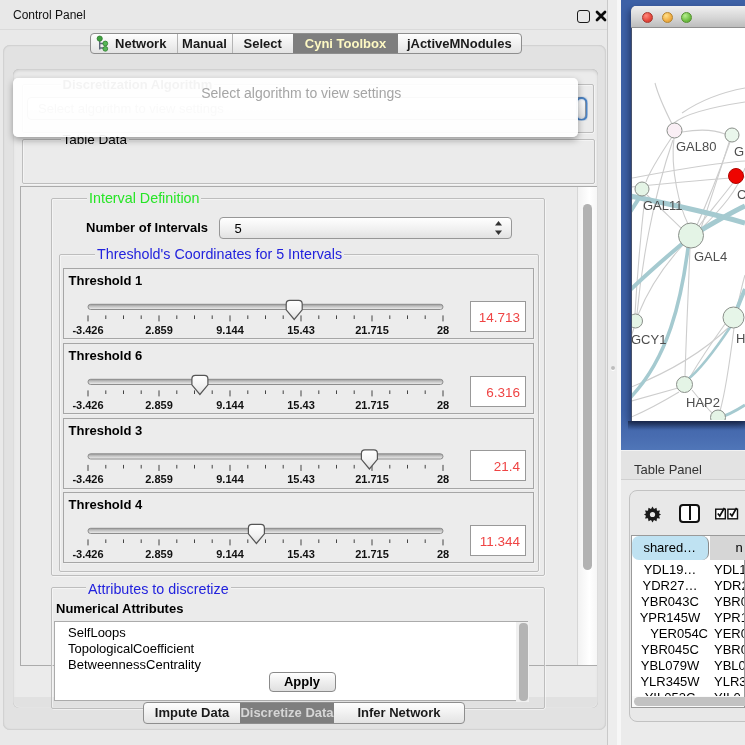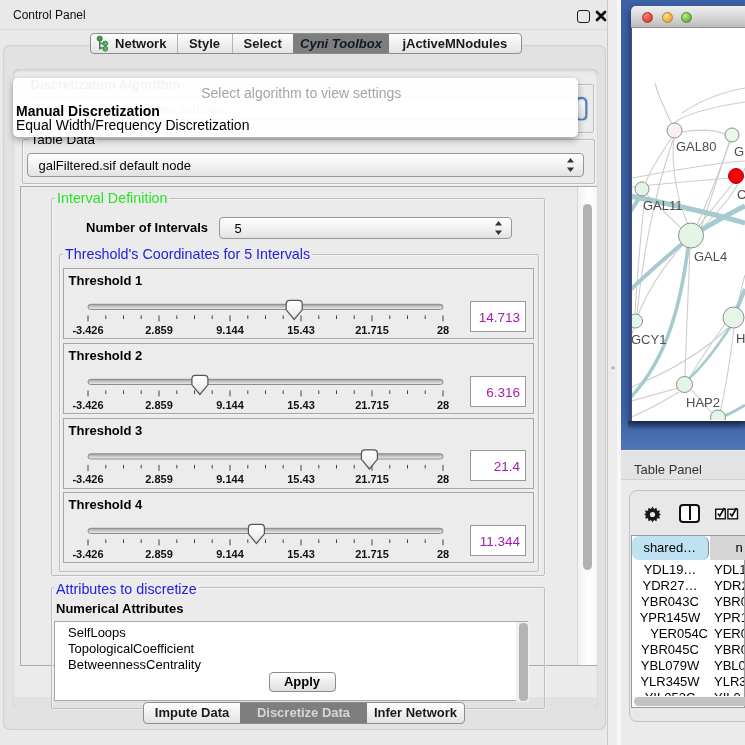--- a/index.html
+++ b/index.html
@@ -3,23 +3,23 @@
 <style>
 html,body{margin:0;padding:0;}
 #root{position:relative;width:745px;height:745px;font-family:"Liberation Sans",sans-serif;font-size:13px;background:#e9e9e9;overflow:hidden;-webkit-font-smoothing:antialiased;}
 svg text{-webkit-font-smoothing:antialiased;}
 .abs{position:absolute;}
 .b13{font-weight:bold;font-size:13px;color:#000;}
 .combo{background:linear-gradient(#ffffff,#efefef 60%,#e2e2e2);border:1px solid #979797;border-radius:4px;box-sizing:border-box;}
 .combo .ar{position:absolute;right:8px;top:50%;width:9px;height:16px;margin-top:-8px;}
 .ar svg{display:block}
 .gbox{border:1px solid #bdbdbd;border-radius:2px;box-shadow:0.5px 0.5px 0 #fdfdfd, inset 0.5px 0.5px 0 #fdfdfd;}
-.gtitle{position:absolute;top:-7px;background:#ebebeb;padding:0 2px;line-height:13px;font-size:13px;}
+.gtitle{position:absolute;top:-7px;background:#ebebeb;padding:0 2px;line-height:13px;font-size:13px;margin-left:32px;}
 .tpanel{border:1px solid #a6a6a6;background:#ececec;box-shadow:0.5px 0.5px 0 #f8f8f8;}
-.vbox{width:55.5px;height:31px;background:#fff;border:1px solid #999;box-sizing:border-box;text-align:right;padding-right:4.5px;line-height:32px;font-size:13.5px;color:#a21caf;}
+.vbox{width:55.5px;height:31px;background:#fff;border:1px solid #999;box-sizing:border-box;text-align:right;padding-right:4.5px;line-height:32px;font-size:13.5px;color:#ef4444;}
 .tabbar{display:flex;flex-wrap:nowrap;}
 .seg{height:100%;line-height:19px;text-align:center;font-weight:bold;color:#1a1a1a;font-size:13px;box-sizing:border-box;flex:none;}
 .trow{font-size:13px;color:#000;}
 </style></head>
 <body>
 <div id="root">
 <svg width="0" height="0" style="position:absolute;">
 <defs>
 <linearGradient id="thumbg" x1="0" y1="0" x2="0" y2="1">
  <stop offset="0" stop-color="#ffffff"></stop>
@@ -44,51 +44,42 @@
     </svg>
 
 <div class="abs" style="left:2.5px;top:45px;width:603px;height:685px;background:#e2e2e2;border-radius:7px;box-shadow:inset 0 0 2px rgba(0,0,0,0.25);"></div>
 
 <div class="abs" style="left:13px;top:69px;width:585px;height:639px;background:#ebebeb;border-radius:6px;box-shadow:inset 0 2px 3px rgba(0,0,0,0.10), inset 0 0 1px rgba(0,0,0,0.25);"></div>
 
 <div class="abs" style="left:14px;top:697px;width:583px;height:10px;background:#e1e1e1;border-radius:0 0 6px 6px;"></div>
 
 <div class="abs tabbar" style="left:90px;top:33px;width:431.5px;height:20.5px;background:linear-gradient(#fefefe,#f2f2f2 45%,#e3e3e3);border:1px solid #8e8e8e;border-radius:4px;box-sizing:border-box;overflow:hidden;">
   <div class="seg" style="width:85.5px;padding-left:14px;">Network</div>
-  <div class="seg" style="width:55px;border-left:1px solid #b4b4b4;">Style</div>
+  <div class="seg" style="width:55px;border-left:1px solid #b4b4b4;">Manual</div>
   <div class="seg" style="width:61.5px;border-left:1px solid #b4b4b4;">Select</div>
-  <div class="seg" style="width:96px;background:#7e7e7e;color:#0f172a;font-style:italic;">Cyni Toolbox</div>
+  <div class="seg" style="width:105px;background:#7e7e7e;color:#fef9c3;">Cyni Toolbox</div>
   <div class="seg" style="flex:auto;">jActiveMNodules</div>
 </div>
 <svg class="abs" style="left:96px;top:34.5px;" width="13" height="18" viewBox="0 0 13 18">
   <path d="M3.7 5.5 V14.5 M3.7 8.5 H8.5 M3.7 13 H8.5" stroke="#5c6677" stroke-width="1.4" fill="none"></path>
   <circle cx="3.7" cy="3.6" r="2.6" fill="#3fa13f" stroke="#2c7a2c" stroke-width="0.8"></circle>
   <circle cx="9.3" cy="8.5" r="2.4" fill="#55b855" stroke="#2c7a2c" stroke-width="0.8"></circle>
   <circle cx="9.3" cy="13.8" r="2.4" fill="#55b855" stroke="#2c7a2c" stroke-width="0.8"></circle>
 </svg>
 
 <div class="abs gbox" style="left:21.5px;top:84px;width:570px;height:47px;">
   <div class="gtitle b13" style="left:6px;color:#333;">Discretization Algorithm</div>
 </div>
 <div class="abs combo" style="left:27px;top:97px;width:558.5px;height:23px;">
   <div class="abs" style="left:10px;top:3px;color:#999;">Select algorithm to view settings</div>
 </div>
 <div class="abs" style="left:574.5px;top:96.5px;width:13px;height:24px;border:2.6px solid rgba(62,122,192,0.92);border-radius:7px;box-shadow:0 0 3px rgba(62,122,192,0.6), inset 0 0 2px rgba(62,122,192,0.5);clip-path:inset(0 0 0 2px);box-sizing:border-box;"></div>
 
 <div class="abs gbox" style="left:21.5px;top:139px;width:571px;height:43px;">
   <div class="gtitle" style="left:6px;color:#000;font-size:13.5px;">Table Data</div>
-</div>
-<div class="abs combo" style="left:26.5px;top:152.5px;width:557px;height:24.5px;">
-  <div class="abs" style="left:11px;top:4px;color:#000;">galFiltered.sif default node</div>
-  <div class="ar">
-        <svg width="9" height="16" viewBox="0 0 9 16">
-          <path d="M4.5 1 L8 5.5 H1 Z" fill="#333"></path>
-          <path d="M4.5 15 L1 10.5 H8 Z" fill="#333"></path>
-        </svg>
-      </div>
 </div>
 
 <div class="abs" style="left:20px;top:185.5px;width:576.5px;height:480.5px;border:1px solid #ababab;box-sizing:border-box;background:#ebebeb;"></div>
 
 <div class="abs" style="left:577px;top:186.5px;width:19px;height:478.5px;background:linear-gradient(to right,#f2f2f2,#ffffff 60%,#f6f6f6);border-left:1px solid #d6d6d6;"></div>
 <div class="abs" style="left:583px;top:204px;width:8.5px;height:366px;background:#b2b2b2;border-radius:4.5px;"></div>
 
 <div class="abs gbox" style="left:50.5px;top:198px;width:492px;height:375.5px;">
   <div class="gtitle" style="left:3.5px;color:#26e526;font-size:14.3px;line-height:14px;top:-8px;">Interval Definition</div>
 </div>
@@ -137,21 +128,21 @@
       </g>
   <text x="88.0" y="333.5" text-anchor="middle" font-size="11" font-weight="bold" fill="#111">-3.426</text>
       <text x="159.0" y="333.5" text-anchor="middle" font-size="11" font-weight="bold" fill="#111">2.859</text>
       <text x="230.0" y="333.5" text-anchor="middle" font-size="11" font-weight="bold" fill="#111">9.144</text>
       <text x="301.0" y="333.5" text-anchor="middle" font-size="11" font-weight="bold" fill="#111">15.43</text>
       <text x="372.0" y="333.5" text-anchor="middle" font-size="11" font-weight="bold" fill="#111">21.715</text>
       <text x="443.0" y="333.5" text-anchor="middle" font-size="11" font-weight="bold" fill="#111">28</text>
   <path d="M 286.2 309.8 L 286.2 303.9 Q 286.2 300.4 289.7 300.4 L 298.7 300.4 Q 302.2 300.4 302.2 303.9 L 302.2 309.8 L 294.2 319.5 Z" fill="url(#thumbg)" stroke="#555" stroke-width="1.2"></path>
 </svg>
 <div class="abs tpanel" style="left:62.5px;top:343px;width:469.5px;height:69px;"></div>
-<div class="abs b13" style="left:68.5px;top:348px;">Threshold 2</div>
+<div class="abs b13" style="left:68.5px;top:348px;">Threshold 6</div>
 <div class="abs vbox" style="left:470px;top:375.5px;">6.316</div>
 <svg class="abs" style="left:0;top:0;" width="745" height="745" viewBox="0 0 745 745">
   <rect x="88" y="379.3" width="355" height="5.2" rx="2.6" fill="url(#trackg)" stroke="#8d8d8d" stroke-width="1"></rect>
   <g stroke="#444" stroke-width="1" transform="translate(0,75)">
         <line x1="88.0" y1="315.4" x2="88.0" y2="321.4"></line>
         <line x1="105.8" y1="315.4" x2="105.8" y2="319.0"></line>
         <line x1="123.5" y1="315.4" x2="123.5" y2="319.0"></line>
         <line x1="141.2" y1="315.4" x2="141.2" y2="319.0"></line>
         <line x1="159.0" y1="315.4" x2="159.0" y2="321.4"></line>
         <line x1="176.8" y1="315.4" x2="176.8" y2="319.0"></line>
@@ -263,21 +254,21 @@
     <div class="abs" style="left:13px;top:35px;">BetweennessCentrality</div>
     <div class="abs" style="left:461px;top:0;width:13px;height:80px;background:#f0f0f0;"></div>
     <div class="abs" style="left:464px;top:1.5px;width:8.5px;height:78px;background:#b4b4b4;border-radius:4px;"></div>
   </div>
 </div>
 
 <div class="abs" style="left:268.5px;top:672px;width:67px;height:19.5px;background:linear-gradient(#ffffff,#eeeeee 50%,#e0e0e0);border:1px solid #8a8a8a;border-radius:4px;box-sizing:border-box;text-align:center;line-height:17.5px;font-weight:bold;font-size:13px;">Apply</div>
 
 <div class="abs tabbar" style="left:143px;top:702px;width:322px;height:22px;background:linear-gradient(#fefefe,#f2f2f2 45%,#e3e3e3);border:1px solid #8e8e8e;border-radius:4px;box-sizing:border-box;overflow:hidden;">
   <div class="seg" style="width:96px;">Impute Data</div>
-  <div class="seg" style="width:127px;background:#7e7e7e;color:#d6d6d6;">Discretize Data</div>
+  <div class="seg" style="width:94px;background:#7e7e7e;color:#d6d6d6;">Discretize Data</div>
   <div class="seg" style="flex:auto;">Infer Network</div>
 </div>
 
 <div class="abs" style="left:607px;top:0;width:1px;height:745px;background:#c9c9c9;"></div>
 <div class="abs" style="left:608px;top:0;width:9px;height:745px;background:#ededed;"></div>
 <div class="abs" style="left:617px;top:0;width:4px;height:745px;background:#f7f7f7;"></div>
 <div class="abs" style="left:611px;top:366px;width:4px;height:4px;border-radius:50%;background:#bdbdbd;box-shadow:0 1px 0 #fff;"></div>
 
 <div class="abs" style="left:621px;top:0;width:124px;height:450px;background:linear-gradient(#3d61a6 91%, #486cb0 97%, #5076b8);"></div>
 <div class="abs" style="left:628px;top:420.5px;width:117px;height:9px;background:linear-gradient(rgba(12,22,48,0.62), rgba(12,22,48,0));"></div>
@@ -395,15 +386,13 @@
       <div class="abs trow" style="left:82px;top:114.4px;">YLR3</div>
       <div class="abs trow" style="left:0px;top:130.4px;width:76px;text-align:center;">YIL053C</div>
       <div class="abs trow" style="left:82px;top:130.4px;">YIL0</div>
     </div>
 
 <div class="abs" style="left:632px;top:695.5px;width:112px;height:11px;background:#fafafa;"></div>
 <div class="abs" style="left:634px;top:696.5px;width:111px;height:9px;background:#c2c2c2;border-radius:5px 0 0 5px;"></div>
 
 <div class="abs" style="left:13px;top:78px;width:564.5px;height:58.5px;background:rgba(255,255,255,0.94);border-radius:5px;box-shadow:0 3px 7px rgba(0,0,0,0.35);"></div>
 <div class="abs" style="left:19px;top:86px;width:564.5px;text-align:center;line-height:14px;color:#a5a5a5;font-size:14px;">Select algorithm to view settings</div>
-<div class="abs" style="left:16px;top:102.5px;font-weight:bold;font-size:14px;color:#000;">Manual Discretization</div>
-<div class="abs" style="left:16px;top:116.5px;color:#000;font-size:14px;">Equal Width/Frequency Discretization</div>
 
 </div>
 </body></html>

